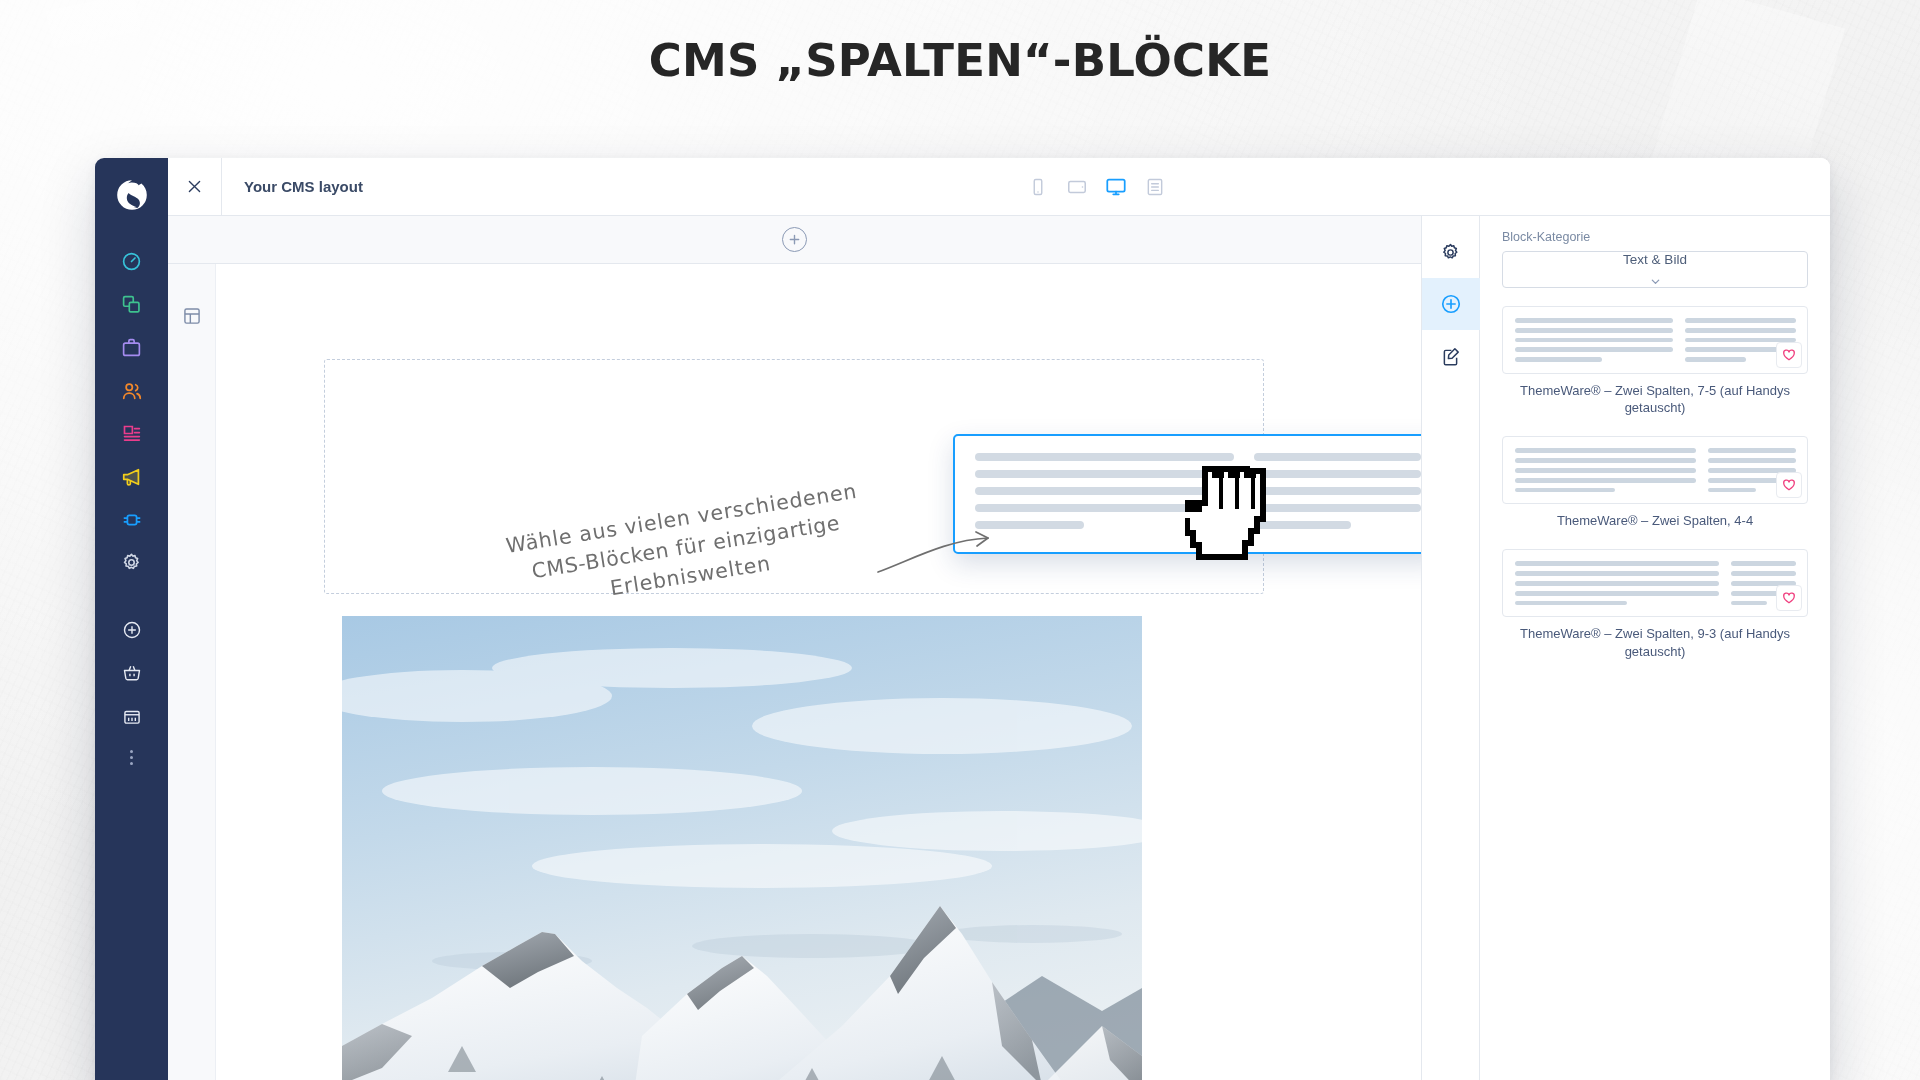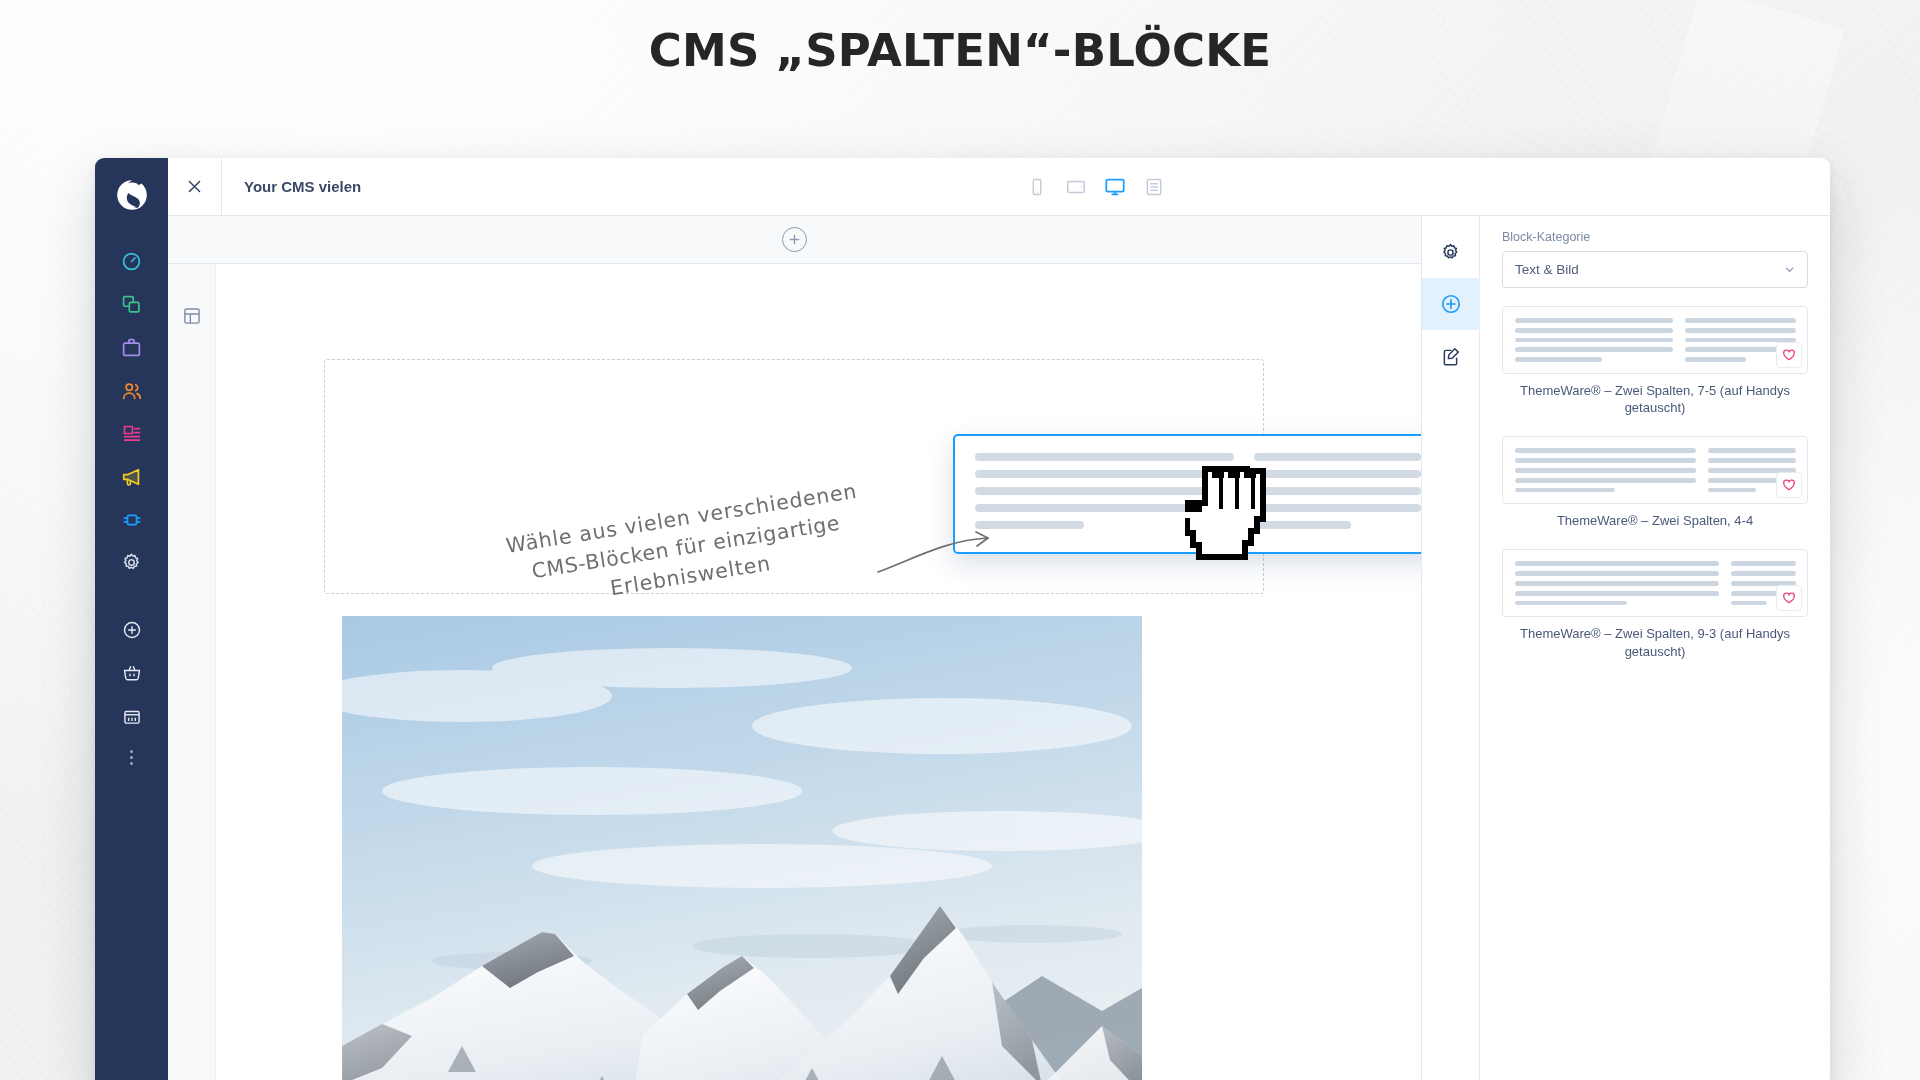--- a/index.html
+++ b/index.html
@@ -25,21 +25,21 @@
   }
   .bg-streak {
     position: absolute;
     background: linear-gradient(180deg, rgba(255,255,255,0.75), rgba(255,255,255,0));
     pointer-events: none;
   }
 
   
   .page-title {
     position: absolute;
-    top: 24px; left: 0; right: 0;
+    top: 34px; left: 0; right: 0;
     text-align: center;
     font-size: 45px;
     font-weight: bold;
     letter-spacing: 0.2px;
     color: #262626;
     font-family: "DejaVu Sans", sans-serif;
     z-index: 5;
   }
 
   
@@ -254,21 +254,21 @@
     padding: 0 22px;
     border-bottom: 1px solid #e9edf2;
   }
   .bp-title { font-size: 17px; font-weight: bold; color: #2b3c5e; }
   .bp-close { cursor: pointer; color:#2b3c5e; display:flex; }
   .bp-catwrap { padding: 14px 22px 10px; }
   .bp-catlabel { font-size: 12.5px; color: #7a8aa3; margin-bottom: 7px; }
   .bp-catselect {
     height: 37px; border: 1px solid #d6dce5; border-radius: 4px;
     display: flex; align-items: center; justify-content: space-between;
-    padding: 0 12px; font-size: 13.5px; color: #4e5e79; cursor: pointer;
+    padding: 0 12px; font-size: 13.5px; color: #4e5e79; cursor: pointer; flex-direction: column;
   }
   .bp-list { flex: 1; overflow: hidden; padding: 8px 22px 0; }
   .bp-item { margin-bottom: 20px; }
   .bp-preview {
     height: 68px;
     border: 1px solid #e4e8ee;
     border-radius: 4px;
     background: #fff;
     display: flex; gap: 12px;
     padding: 11px 12px;
@@ -396,21 +396,21 @@
   </div>
 
   <div class="main-col">
 
     <div class="topbar">
       <div class="topbar-close">
         <svg width="17" height="17" viewBox="0 0 20 20" fill="none" stroke="#2b3c5e" stroke-width="1.6" stroke-linecap="round">
           <path d="M4 4l12 12M16 4L4 16"></path>
         </svg>
       </div>
-      <div class="topbar-title">Your CMS vielen</div>
+      <div class="topbar-title">Your CMS layout</div>
       <div class="topbar-spacer"></div>
 
       <div class="device-toggles">
         <div class="device-btn">
           <svg width="20" height="20" viewBox="0 0 24 24" fill="none" stroke="#c2cada" stroke-width="1.7" stroke-linejoin="round">
             <rect x="7.5" y="3" width="9" height="18" rx="1.8"></rect>
               <circle cx="12" cy="18" r=".9" fill="#c2cada" stroke="none"></circle>
           </svg>
         </div>
         <div class="device-btn">

